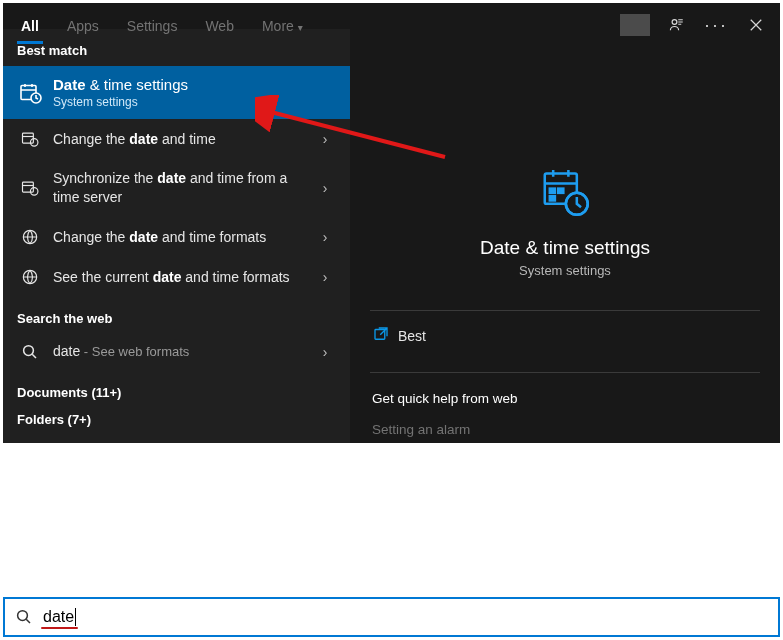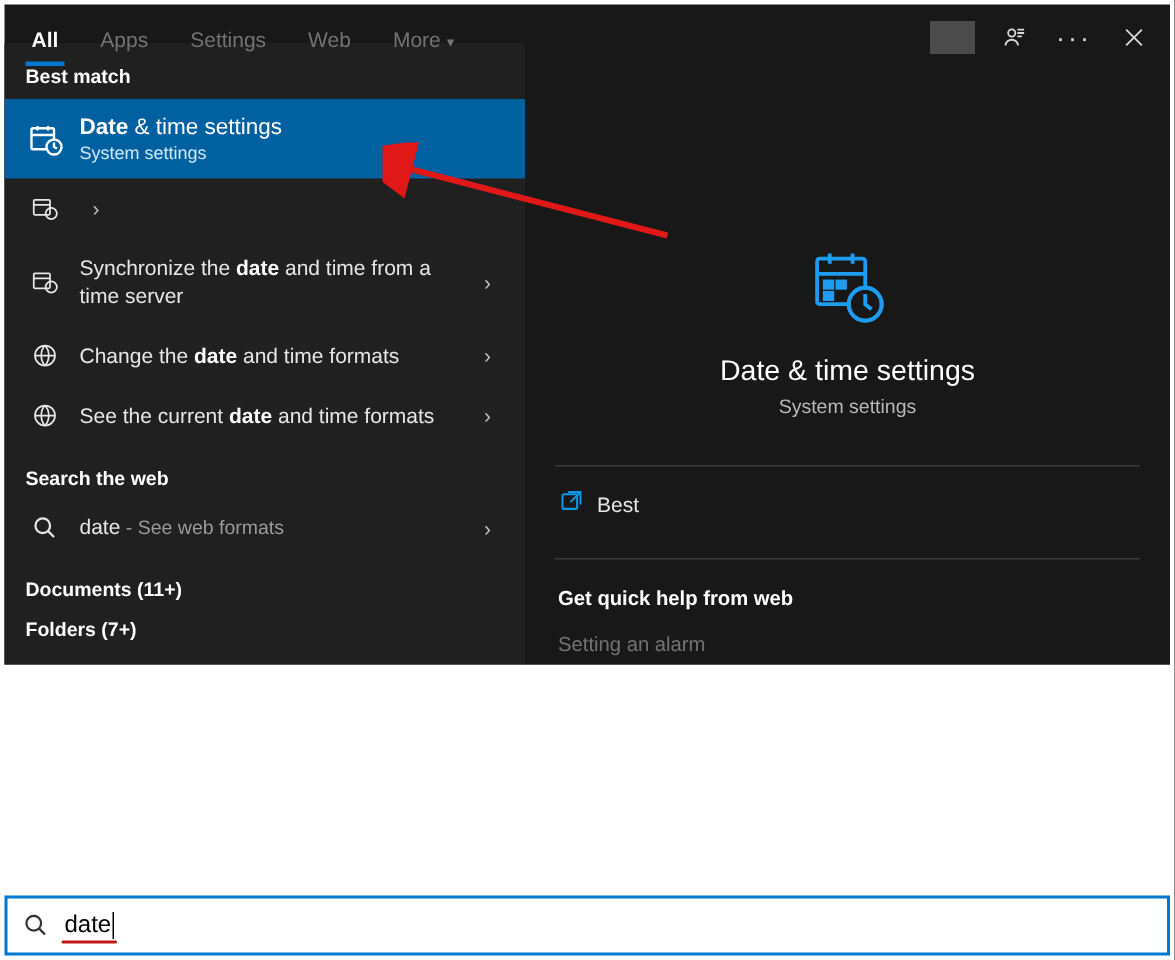--- a/index.html
+++ b/index.html
@@ -31,21 +31,21 @@
   .item .txt .hint { color: #9a9a9a; font-size: 13px; }
   .chev { width: 22px; text-align: center; color: #bfbfbf; font-size: 14px; }
   .misc { font-size: 13px; font-weight: 600; color: #fff; padding: 14px 14px 0; }
   .rhero { display: flex; flex-direction: column; align-items: center; padding: 22px 20px 20px; }
   .rhero .bigico svg { width: 54px; height: 54px; }
   .rtitle { font-size: 19px; color: #fff; margin-top: 14px; }
   .rsub { font-size: 13px; color: #b8b8b8; margin-top: 4px; }
   .rsep { height: 1px; background: #3a3a3a; margin: 12px 20px 0; }
   .raction { display: flex; align-items: center; padding: 14px 22px; cursor: pointer; color: #e6e6e6; font-size: 14px; }
   .raction .aico { width: 26px; color: #0b98e8; }
-  .rhelptitle { padding: 18px 22px 10px; font-size: 13.5px; font-weight: 700; color: #fff; }
+  .rhelptitle { padding: 18px 22px 10px; font-size: 13.5px; font-weight: 400; color: #fff; }
   .rhelpitem { padding: 6px 22px; font-size: 13.5px; color: #737373; cursor: pointer; }
   .searchbar { position: absolute; left: 3px; bottom: 3px; width: 777px; height: 40px; background: #fff; border: 2px solid #0078d4; display: flex; align-items: center; padding: 0 10px; }
   .searchbar svg { width: 18px; height: 18px; color: #333; margin-right: 10px; }
   .searchbar .q { font-size: 16px; color: #000; position: relative; }
   .searchbar .q::after { content: ""; position: absolute; left: -2px; right: -4px; bottom: -3px; height: 2px; background: #c01818; border-radius: 1px; }
   .cursor { display: inline-block; width: 1px; height: 18px; background: #000; vertical-align: -3px; margin-left: 1px; }
   .arrow { position: absolute; z-index: 5; pointer-events:none; }
   .gear { stroke:#e6e6e6; fill:none; stroke-width:1.4; }
 </style>
 </head>
@@ -95,20 +95,21 @@
 
 
       <div class="item">
         <div class="ico">
             <svg width="20" height="20" viewBox="0 0 24 24" class="gear">
               <rect x="3" y="5" width="13" height="12" rx="1"></rect>
               <path d="M3 9h13"></path>
               <circle cx="17" cy="16" r="4.5"></circle>
             </svg>
           </div>
+        <div class="txt"><span>Change the </span><b>date</b><span> and time</span></div>
         <div class="chev">›</div>
       </div>
       <div class="item">
         <div class="ico">
             <svg width="20" height="20" viewBox="0 0 24 24" class="gear">
               <rect x="3" y="5" width="13" height="12" rx="1"></rect>
               <path d="M3 9h13"></path>
               <circle cx="17" cy="16" r="4.5"></circle>
             </svg>
           </div>

